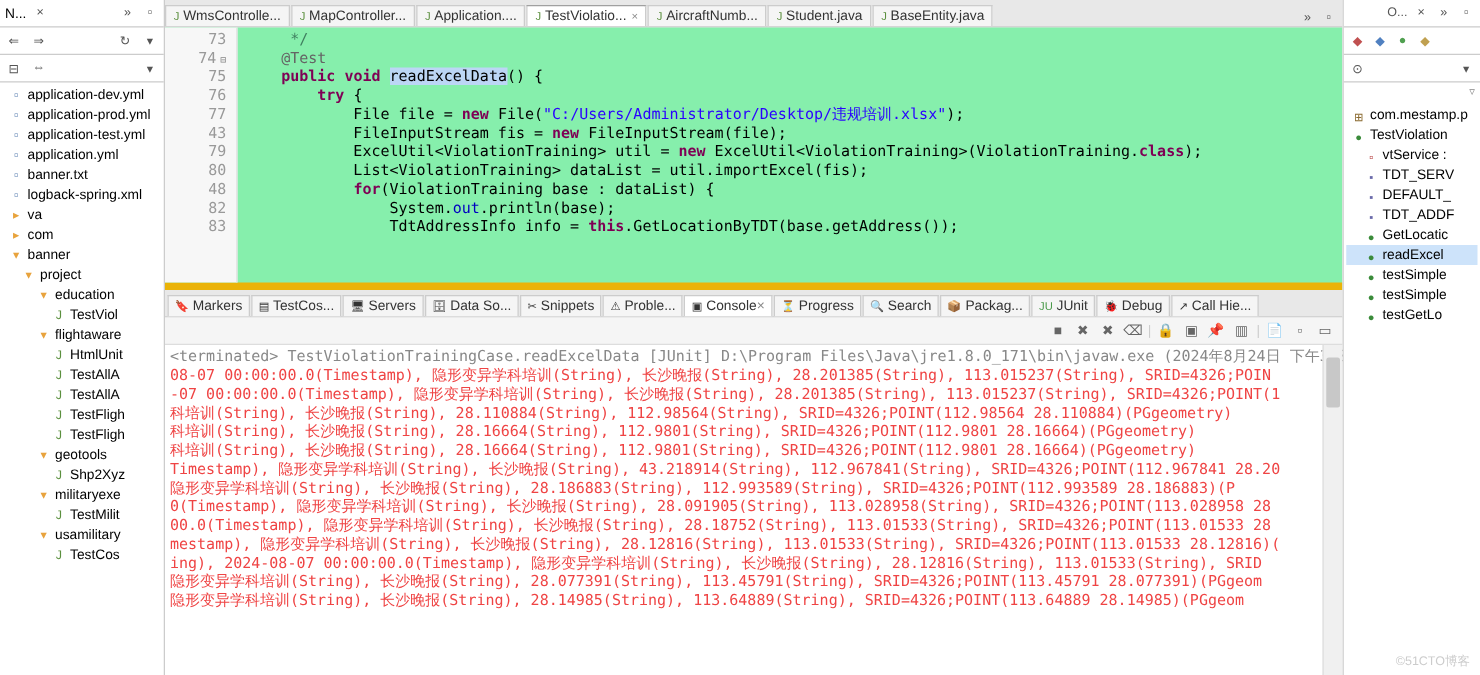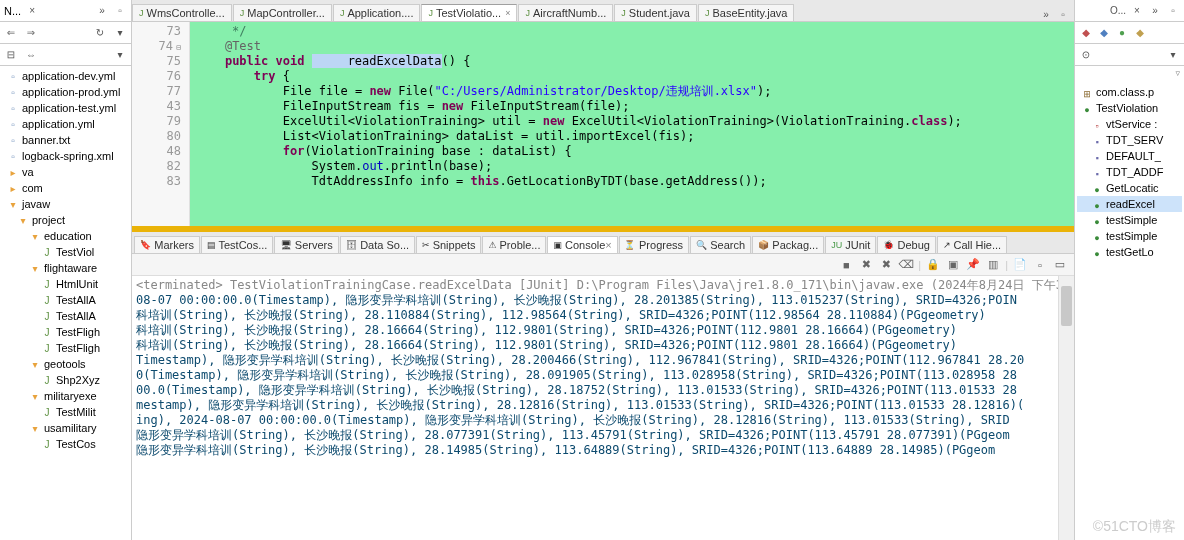--- a/index.html
+++ b/index.html
@@ -35,39 +35,39 @@
 
 .editor-wrap { display: flex; height: 210px; background: #86efac; border-bottom: 6px solid #eab308; }
 .gutter { width: 58px; background: #f7f7f7; border-right: 1px solid #e0e0e0; text-align: right; padding: 2px 8px 2px 0; color: #999; font-family: Consolas, monospace; font-size: 12px; line-height: 15px; }
 .gutter-line { height: 15px; }
 .fold-mark { color: #888; font-size: 8px; display:inline-block; width:8px; }
 .code { flex: 1; padding: 2px 6px; font-family: Consolas, monospace; font-size: 12px; line-height: 15px; white-space: pre; overflow-x: auto; overflow-y: hidden; }
 .code-line { height: 15px; }
 .k-purple { color: #7f0055; font-weight: bold; }
 .k-blue { color: #0000c0; }
 .str { color: #2a00ff; }
-.sel { background: #bcd6f5; padding-left: 36px; }
+.sel { background: #bcd6f5; }
 .comment { color: #3f7f5f; }
 .anno { color: #646464; }
 .scroll-x { height: 16px; background: #f0f0f0; border-top: 1px solid #ddd; }
 
 
 .btab-bar { height: 22px; background: #e8e8e8; border-bottom: 1px solid #ccc; display: flex; align-items: flex-end; padding-left: 2px; }
 .btab { display: flex; align-items: center; padding: 2px 5px; border: 1px solid #ccc; border-bottom: none; background: #f5f5f5; margin-right: 1px; font-size: 11px; color: #333; white-space: nowrap; cursor: pointer; }
 .btab.active { background: #fff; }
 .btab .vic { margin-right: 3px; font-size: 9px; }
 
 
 .console-tb { height: 22px; background: #f5f5f5; border-bottom: 1px solid #ddd; display: flex; align-items: center; justify-content: flex-end; padding: 0 6px; gap: 4px; }
 .ctb-ic { width: 16px; height: 16px; display: inline-flex; align-items: center; justify-content: center; font-size: 11px; color: #666; border: 1px solid transparent; }
 
 
 .console-body { flex: 1; overflow: hidden; font-family: Consolas, monospace; font-size: 12px; line-height: 15px; padding: 2px 4px; white-space: nowrap; position: relative; }
 .console-header { color: #888; font-style: normal; }
-.console-line { height: 15px; overflow: hidden; color: #0c4a6e; }
+.console-line { height: 15px; overflow: hidden; color: #ef4444; }
 .console-scroll { position: absolute; right: 0; top: 0; width: 16px; height: 100%; background: #f0f0f0; border-left: 1px solid #ddd; }
 .console-scroll .thumb { position: absolute; left: 2px; right: 2px; top: 10px; height: 40px; background: #c8c8c8; border-radius: 2px; }
 
 
 .right-panel { width: 110px; background: #fff; border-left: 1px solid #ccc; display: flex; flex-direction: column; }
 .right-top { height: 22px; border-bottom: 1px solid #ccc; display: flex; align-items: center; justify-content: flex-end; padding: 0 4px; gap: 4px; font-size:10px; color:#555;}
 .right-top2 { height: 22px; border-bottom: 1px solid #ccc; display:flex; align-items:center; padding:0 4px; gap:4px; }
 .outline { flex: 1; padding: 4px 2px; font-size: 11px; line-height: 16px; overflow: hidden; }
 .outline-item { display: flex; align-items: center; white-space: nowrap; overflow: hidden; padding-left: 4px; cursor: pointer; }
 .outline-item.sel { background: #cde3fa; }
@@ -131,21 +131,21 @@
         <div class="tree-item indent-0">
           <span class="ic folder-ic">▸</span>
           <span>va</span>
         </div>
         <div class="tree-item indent-0">
           <span class="ic folder-ic">▸</span>
           <span>com</span>
         </div>
         <div class="tree-item indent-0">
           <span class="ic folder-ic">▾</span>
-          <span>javaw</span>
+          <span>banner</span>
         </div>
         <div class="tree-item indent-1">
           <span class="ic folder-ic">▾</span>
           <span>project</span>
         </div>
         <div class="tree-item indent-2">
           <span class="ic folder-ic">▾</span>
           <span>education</span>
         </div>
         <div class="tree-item indent-3">
@@ -325,24 +325,26 @@
         <span class="ctb-ic">▥</span>
         <span style="color: rgb(204, 204, 204);">|</span>
         <span class="ctb-ic">📄</span>
         <span class="ctb-ic">▫</span>
         <span class="ctb-ic">▭</span>
       </div>
     <div class="console-body">
       <div class="console-header">&lt;terminated&gt; TestViolationTrainingCase.readExcelData [JUnit] D:\Program Files\Java\jre1.8.0_171\bin\javaw.exe (2024年8月24日 下午3:07:06)</div>
       <div id="console-lines">
           <div class="console-line"> 08-07 00:00:00.0(Timestamp), 隐形变异学科培训(String), 长沙晚报(String), 28.201385(String), 113.015237(String), SRID=4326;POIN</div>
+          <div class="console-line">-07 00:00:00.0(Timestamp), 隐形变异学科培训(String), 长沙晚报(String), 28.201385(String), 113.015237(String), SRID=4326;POINT(1</div>
           <div class="console-line">科培训(String), 长沙晚报(String), 28.110884(String), 112.98564(String), SRID=4326;POINT(112.98564 28.110884)(PGgeometry)</div>
           <div class="console-line">科培训(String), 长沙晚报(String), 28.16664(String), 112.9801(String), SRID=4326;POINT(112.9801 28.16664)(PGgeometry)</div>
           <div class="console-line"> 科培训(String), 长沙晚报(String), 28.16664(String), 112.9801(String), SRID=4326;POINT(112.9801 28.16664)(PGgeometry)</div>
-          <div class="console-line">Timestamp), 隐形变异学科培训(String), 长沙晚报(String), 28.200466(String), 112.967841(String), SRID=4326;POINT(112.967841 28.20</div>
+          <div class="console-line">Timestamp), 隐形变异学科培训(String), 长沙晚报(String), 43.218914(String), 112.967841(String), SRID=4326;POINT(112.967841 28.20</div>
+          <div class="console-line">隐形变异学科培训(String), 长沙晚报(String), 28.186883(String), 112.993589(String), SRID=4326;POINT(112.993589 28.186883)(P</div>
           <div class="console-line">0(Timestamp), 隐形变异学科培训(String), 长沙晚报(String), 28.091905(String), 113.028958(String), SRID=4326;POINT(113.028958 28</div>
           <div class="console-line">00.0(Timestamp), 隐形变异学科培训(String), 长沙晚报(String), 28.18752(String), 113.01533(String), SRID=4326;POINT(113.01533 28</div>
           <div class="console-line">mestamp), 隐形变异学科培训(String), 长沙晚报(String), 28.12816(String), 113.01533(String), SRID=4326;POINT(113.01533 28.12816)(</div>
           <div class="console-line">ing), 2024-08-07 00:00:00.0(Timestamp), 隐形变异学科培训(String), 长沙晚报(String), 28.12816(String), 113.01533(String), SRID</div>
           <div class="console-line">隐形变异学科培训(String), 长沙晚报(String), 28.077391(String), 113.45791(String), SRID=4326;POINT(113.45791 28.077391)(PGgeom</div>
           <div class="console-line"> 隐形变异学科培训(String), 长沙晚报(String), 28.14985(String), 113.64889(String), SRID=4326;POINT(113.64889 28.14985)(PGgeom</div>
         </div>
       <div class="console-scroll">
           <div class="thumb"></div>
         </div>
@@ -364,21 +366,21 @@
     </div>
     <div class="right-top2">
       <span class="tb-icn">⊙</span>
       <span style="flex:1"></span>
       <span class="tb-icn">▾</span>
     </div>
     <div class="tiny-triangles">▿</div>
     <div class="outline" id="outline">
         <div class="outline-item oi-0">
           <span class="oic" style="color: rgb(138, 106, 48);">⊞</span>
-          <span>com.class.p</span>
+          <span>com.mestamp.p</span>
         </div>
         <div class="outline-item oi-0">
           <span class="oic" style="color: rgb(58, 139, 58);">●</span>
           <span>TestViolation</span>
         </div>
         <div class="outline-item oi-1">
           <span class="oic" style="color: rgb(176, 48, 48);">▫</span>
           <span>vtService :</span>
         </div>
         <div class="outline-item oi-1">
@@ -411,13 +413,13 @@
         </div>
         <div class="outline-item oi-1">
           <span class="oic" style="color: rgb(58, 139, 58);">●</span>
           <span>testGetLo</span>
         </div>
       </div>
   </div>
 
 </div>
 
-<div style="position:absolute; right:8px; bottom:4px; font-size:14px; color:#ccc;">©51CTO博客</div>
+<div style="position:absolute; right:8px; bottom:4px; font-size:10px; color:#ccc;">©51CTO博客</div>
 
 </body></html>

